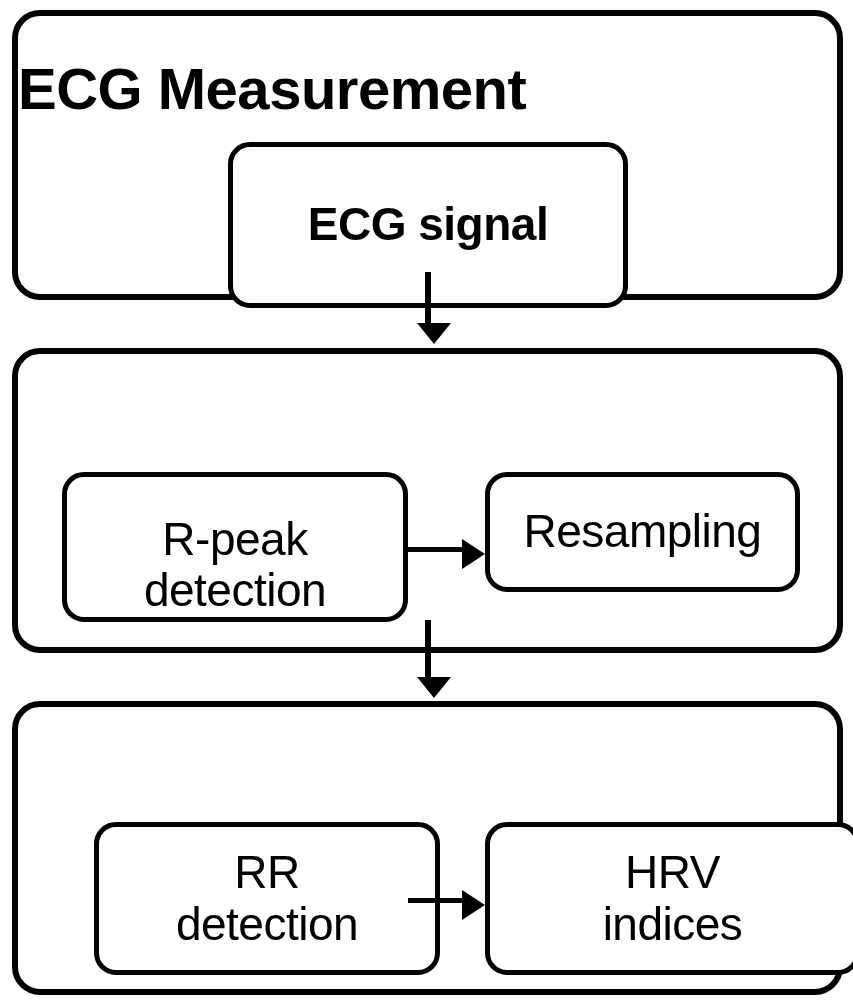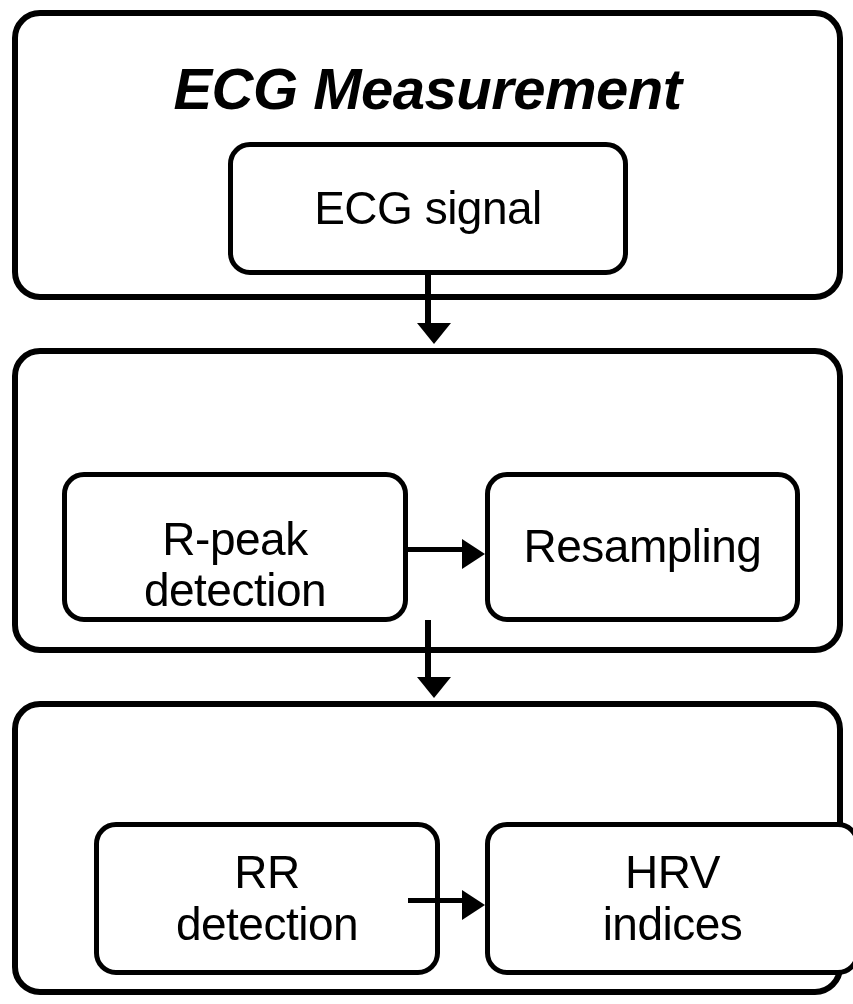--- a/index.html
+++ b/index.html
@@ -29,50 +29,48 @@
   }
   #stage-ecg        { left: 12px; top: 10px;  width: 831px; height: 290px; }
   #stage-preprocess { left: 12px; top: 348px; width: 831px; height: 305px; }
   #stage-index      { left: 12px; top: 701px; width: 831px; height: 294px; }
 
   
   .stage-title {
     position: absolute;
     left: 0;
     width: 100%;
-    text-align: center;
     font-weight: bold;
     color: #000000;
     letter-spacing: -0.5px;
     white-space: nowrap;
     line-height: 1;
-    font-style: italic;
   }
   #title-ecg        { top: 44px;  font-size: 58px; }
   #title-preprocess { top: 382px; font-size: 57px; }
 
   
   .node {
     position: absolute;
     box-sizing: border-box;
     border: 5px solid #000000;
     border-radius: 22px;
     background: #ffffff;
     display: flex;
     align-items: center;
     justify-content: center;
     text-align: center;
     color: #000000;
     font-size: 46px;
     line-height: 1.12;
     letter-spacing: -0.5px;
   }
-  #node-ecg-signal { left: 228px; top: 142px; width: 400px; height: 133px; }
+  #node-ecg-signal { left: 228px; top: 142px; width: 400px; height: 166px; font-weight: bold; }
   #node-rpeak      { left: 62px;  top: 472px; width: 346px; height: 150px; align-items: flex-end; }
-  #node-resampling { left: 485px; top: 472px; width: 315px; height: 150px; }
+  #node-resampling { left: 485px; top: 472px; width: 315px; height: 120px; }
   #node-rr         { left: 62px;  top: 822px; width: 346px; height: 153px; margin-left: 32px; }
   #node-hrv        { left: 485px; top: 822px; width: 375px; height: 153px; align-items: center; }
   .node .node-text { display: block; padding: 0 6px; }
 
   
   .arrow-v {
     position: absolute;
     width: 0;
     border-left: 6px solid #000000;
   }

